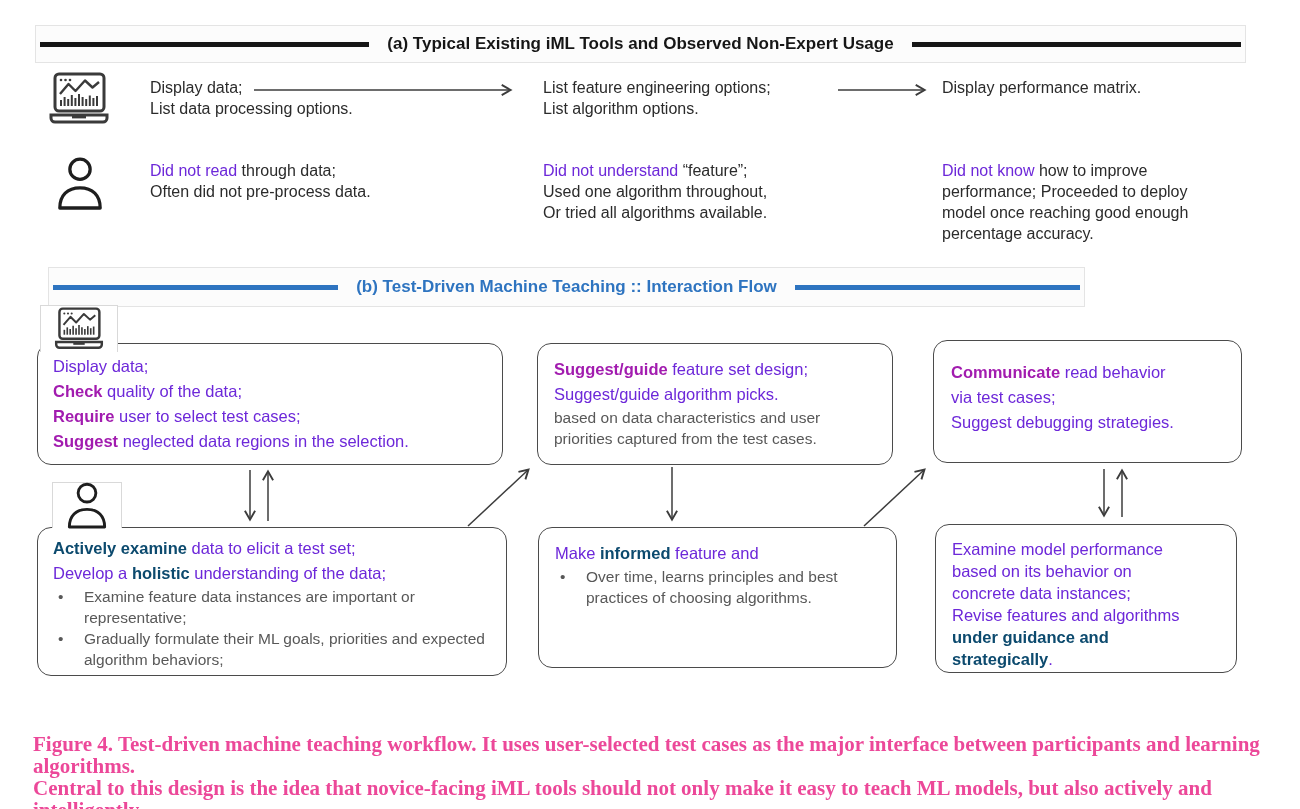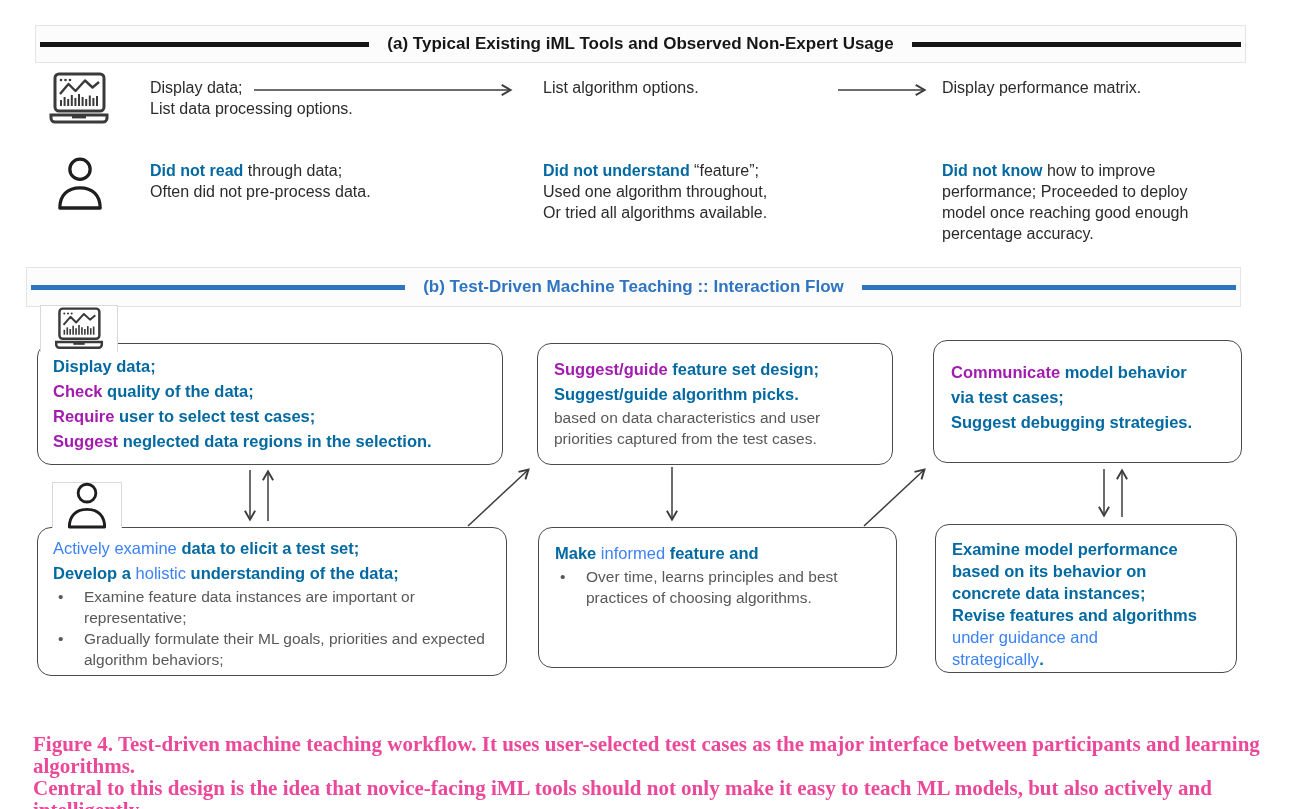--- a/index.html
+++ b/index.html
@@ -11,23 +11,23 @@
   .strip .rule{flex:1;height:5px;background:#161616;margin:0 4px;}
   .strip .title{margin:0 14px;font-weight:bold;font-size:17px;color:#161616;white-space:nowrap;}
   .strip.blue .rule{background:#2e74c0;}
   .strip.blue .title{color:#2e74c0;}
 
   
   .acol{position:absolute;font-size:16px;line-height:21px;color:#2b2b2b;}
 
   
   .s-r{color:#2b2b2b;}
-  .s-b{font-weight:bold;color:#0369a1;}
+  .s-b{font-weight:normal;color:#6d28d9;}
   .s-blue{font-weight:bold;color:#a21caf;}
-  .s-orange{font-weight:normal;color:#3b82f6;}
+  .s-orange{font-weight:bold;color:#0c4a6e;}
   .s-g{color:#585858;font-size:15.5px;}
 
   
   .fbox{position:absolute;border:1.7px solid #4b4b4b;border-radius:14px;background:#fff;
         box-sizing:border-box;font-size:16.5px;line-height:25px;z-index:1;}
   .fbox .inner{padding:10px 15px;}
   .fbox.pad2 .inner{padding:13px 16px;}
   .fbox.pad3 .inner{padding:19px 17px;}
   .fbox.pad4 .inner{padding:8px 15px;}
   .fbox.lh22 .tl{line-height:22px;}
@@ -84,20 +84,21 @@
       <path d="M4 43 h56 v3 a4 4 0 0 1 -4 4 H8 a4 4 0 0 1 -4 -4 z" fill="#fff" stroke="#3a3a3a" stroke-width="3"></path>
       <rect x="25" y="43" width="14" height="3.4" fill="#3a3a3a"></rect>
     </svg>
   </div>
 
   <div class="acol" style="left:150px;top:77px;">
       <div class="tl"><span class="s-r">Display data;</span></div>
       <div class="tl"><span class="s-r">List data processing options.</span></div>
     </div>
   <div class="acol" style="left:543px;top:77px;">
+      <div class="tl"><span class="s-r">List feature engineering options;</span></div>
       <div class="tl"><span class="s-r">List algorithm options.</span></div>
     </div>
   <div class="acol" style="left:942px;top:77px;">
       <div class="tl"><span class="s-r">Display performance matrix.</span></div>
     </div>
 
   <div class="icon-abs" style="left:56px;top:155px;width:48px;height:58px;">
     <svg width="48" height="58" viewBox="0 0 44 52">
       <circle cx="22" cy="12.5" r="9.3" fill="#fff" stroke="#1e1e1e" stroke-width="3"></circle>
       <path d="M3.5 48 C3.5 36.5 10.5 29.5 22 29.5 C33.5 29.5 40.5 36.5 40.5 48 Z" fill="#fff" stroke="#1e1e1e" stroke-width="3" stroke-linejoin="round"></path>
@@ -113,21 +114,21 @@
       <div class="tl"><span class="s-r">Used one algorithm throughout,</span></div>
       <div class="tl"><span class="s-r">Or tried all algorithms available.</span></div>
     </div>
   <div class="acol" style="left:942px;top:160px;">
       <div class="tl"><span class="s-b">Did not know</span><span class="s-r"> how to improve</span></div>
       <div class="tl"><span class="s-r">performance; Proceeded to deploy</span></div>
       <div class="tl"><span class="s-r">model once reaching good enough</span></div>
       <div class="tl"><span class="s-r">percentage accuracy.</span></div>
     </div>
 
-  <div class="strip blue" style="left:26px;top:267px;width:1215px;height:40px;text-align:right;">
+  <div class="strip blue" style="left:48px;top:267px;width:1037px;height:40px;text-align:right;">
     <div class="rule"></div>
     <div class="title">(b) Test-Driven Machine Teaching :: Interaction Flow</div>
     <div class="rule"></div>
   </div>
 
   <div class="tab" style="left:40px;top:305px;width:78px;height:47px;">
     <svg width="58" height="44" viewBox="0 0 64 54">
       <rect x="8" y="2" width="49" height="37" rx="4" fill="#fff" stroke="#3a3a3a" stroke-width="3"></rect>
       <circle cx="14" cy="8" r="1.3" fill="#3a3a3a"></circle>
         <circle cx="18.5" cy="8" r="1.3" fill="#3a3a3a"></circle>
@@ -162,21 +163,21 @@
   <div class="fbox pad2" style="left:537px;top:343px;width:356px;height:122px;">
     <div class="inner">
         <div class="tl"><span class="s-blue">Suggest/guide</span><span class="s-b"> feature set design;</span></div>
         <div class="tl"><span class="s-b">Suggest/guide algorithm picks.</span></div>
         <div class="tl gline"><span class="s-g">based on data characteristics and user</span></div>
         <div class="tl gline"><span class="s-g">priorities captured from the test cases.</span></div>
       </div>
   </div>
   <div class="fbox pad3" style="left:933px;top:340px;width:309px;height:123px;">
     <div class="inner">
-        <div class="tl"><span class="s-blue">Communicate</span><span class="s-b"> model behavior</span></div>
+        <div class="tl"><span class="s-blue">Communicate</span><span class="s-b"> read behavior</span></div>
         <div class="tl"><span class="s-b">via test cases;</span></div>
         <div class="tl"><span class="s-b">Suggest debugging strategies.</span></div>
       </div>
   </div>
 
   <div class="tab" style="left:52px;top:482px;width:70px;height:46px;">
     <svg width="42" height="50" viewBox="0 0 44 52">
       <circle cx="22" cy="12.5" r="9.3" fill="#fff" stroke="#1e1e1e" stroke-width="3"></circle>
       <path d="M3.5 48 C3.5 36.5 10.5 29.5 22 29.5 C33.5 29.5 40.5 36.5 40.5 48 Z" fill="#fff" stroke="#1e1e1e" stroke-width="3" stroke-linejoin="round"></path>
     </svg>

